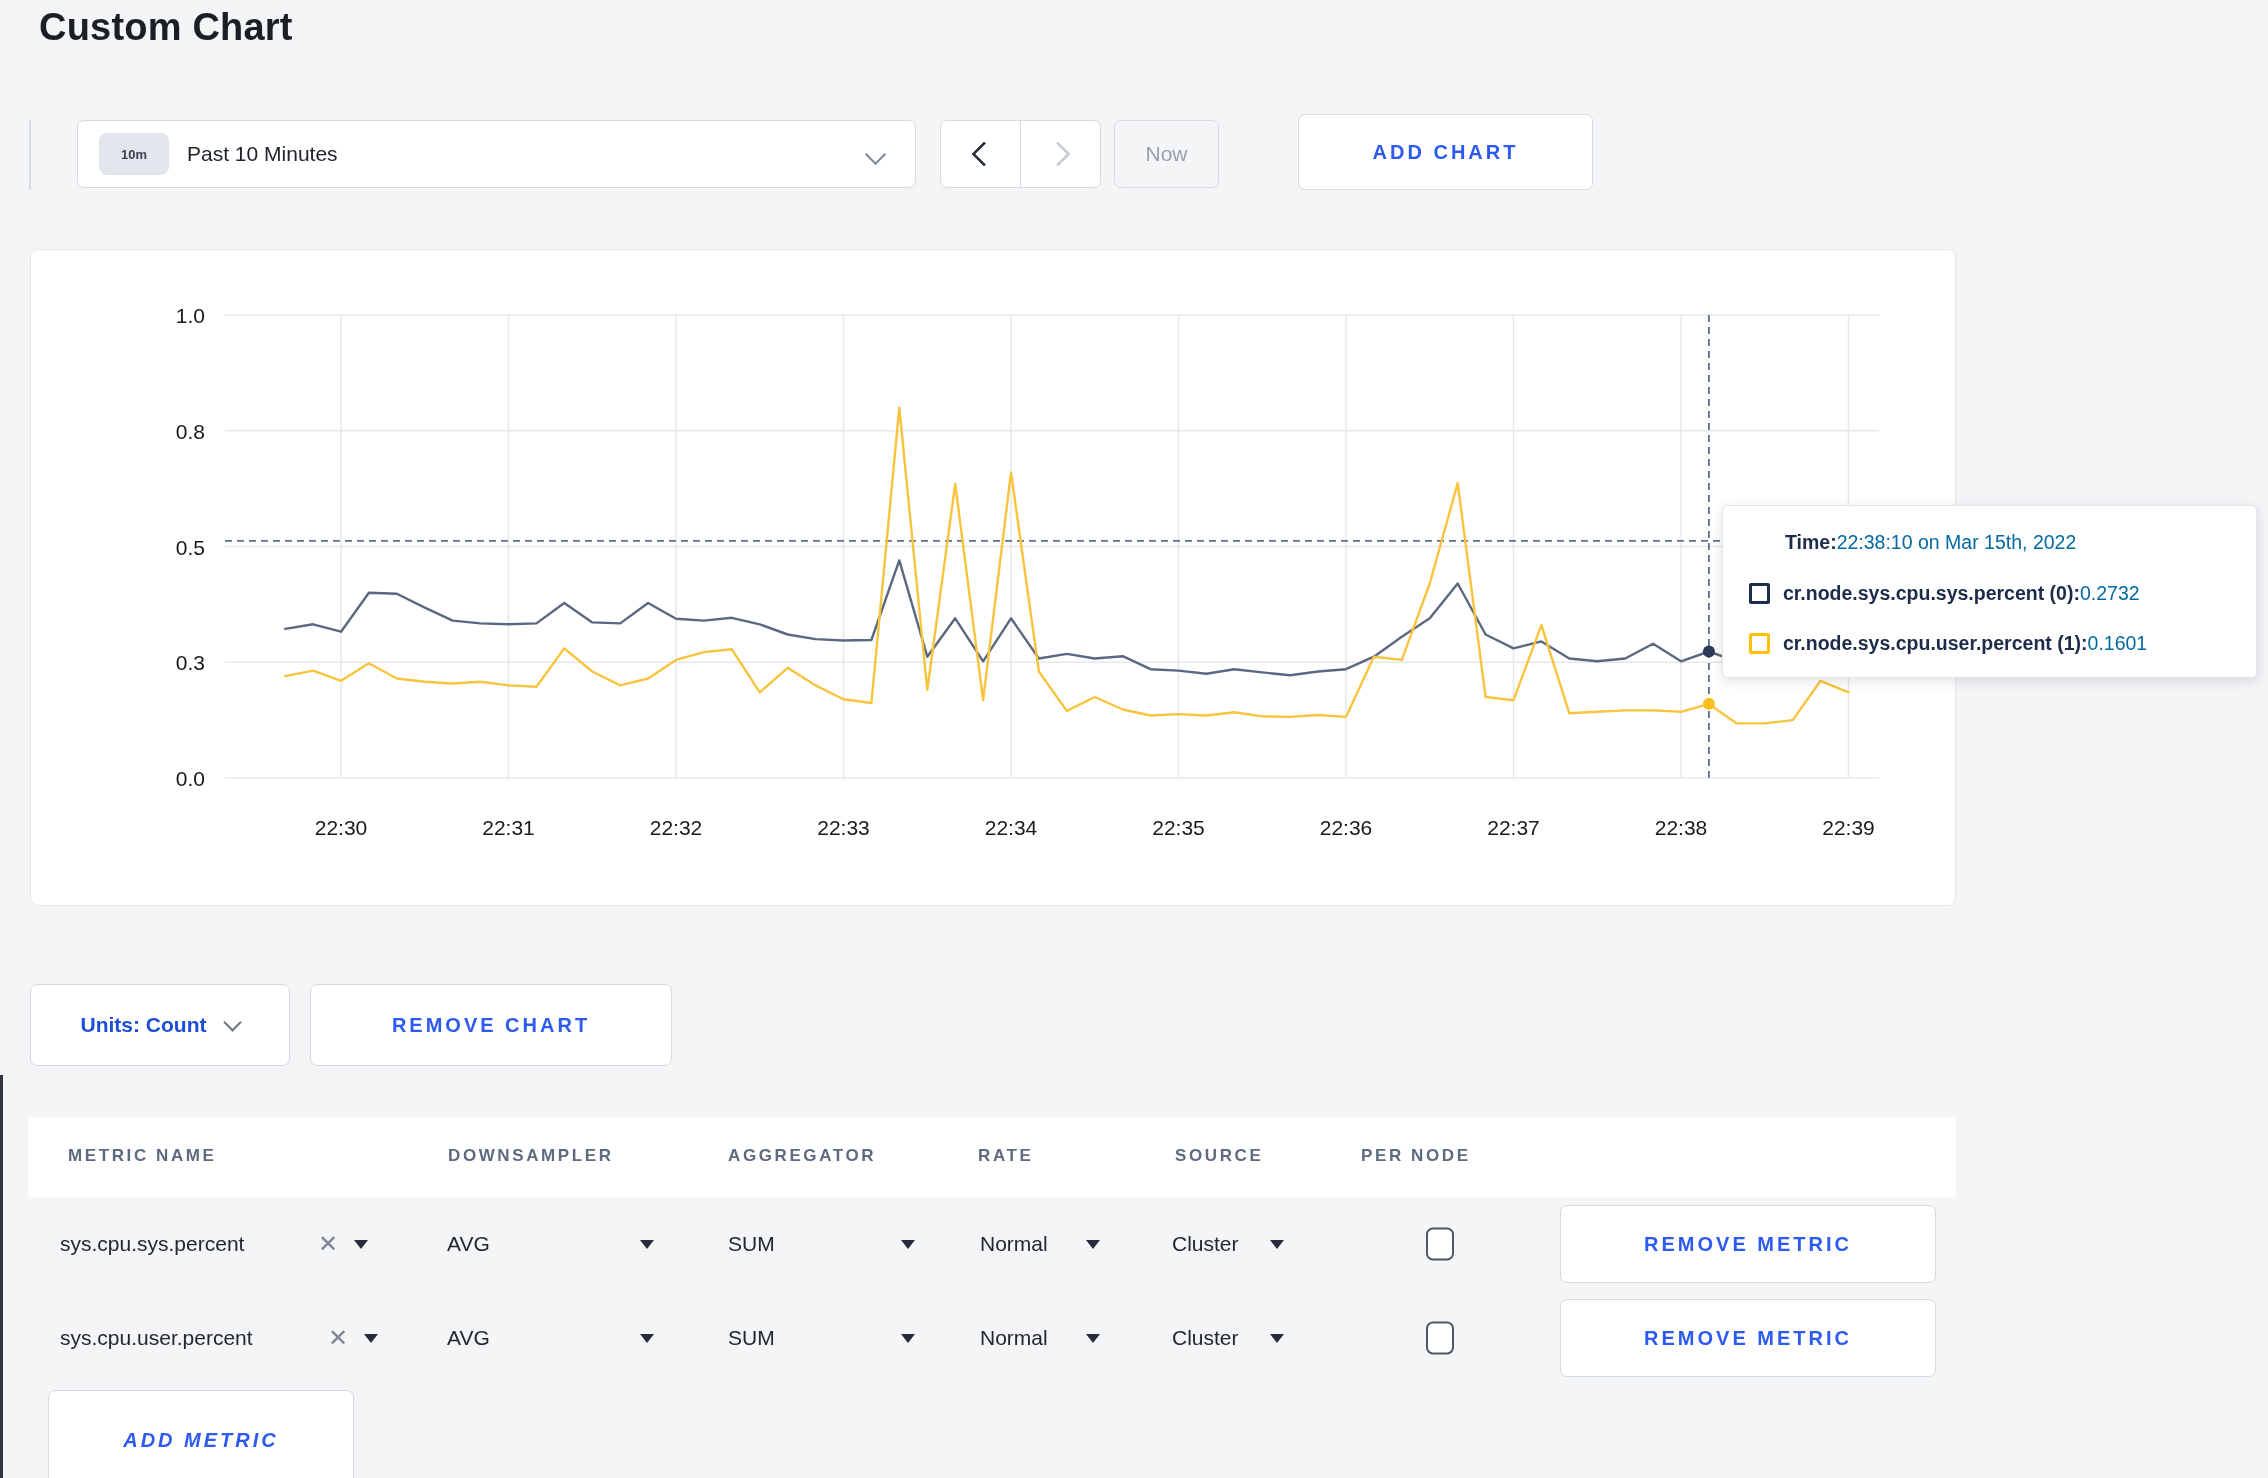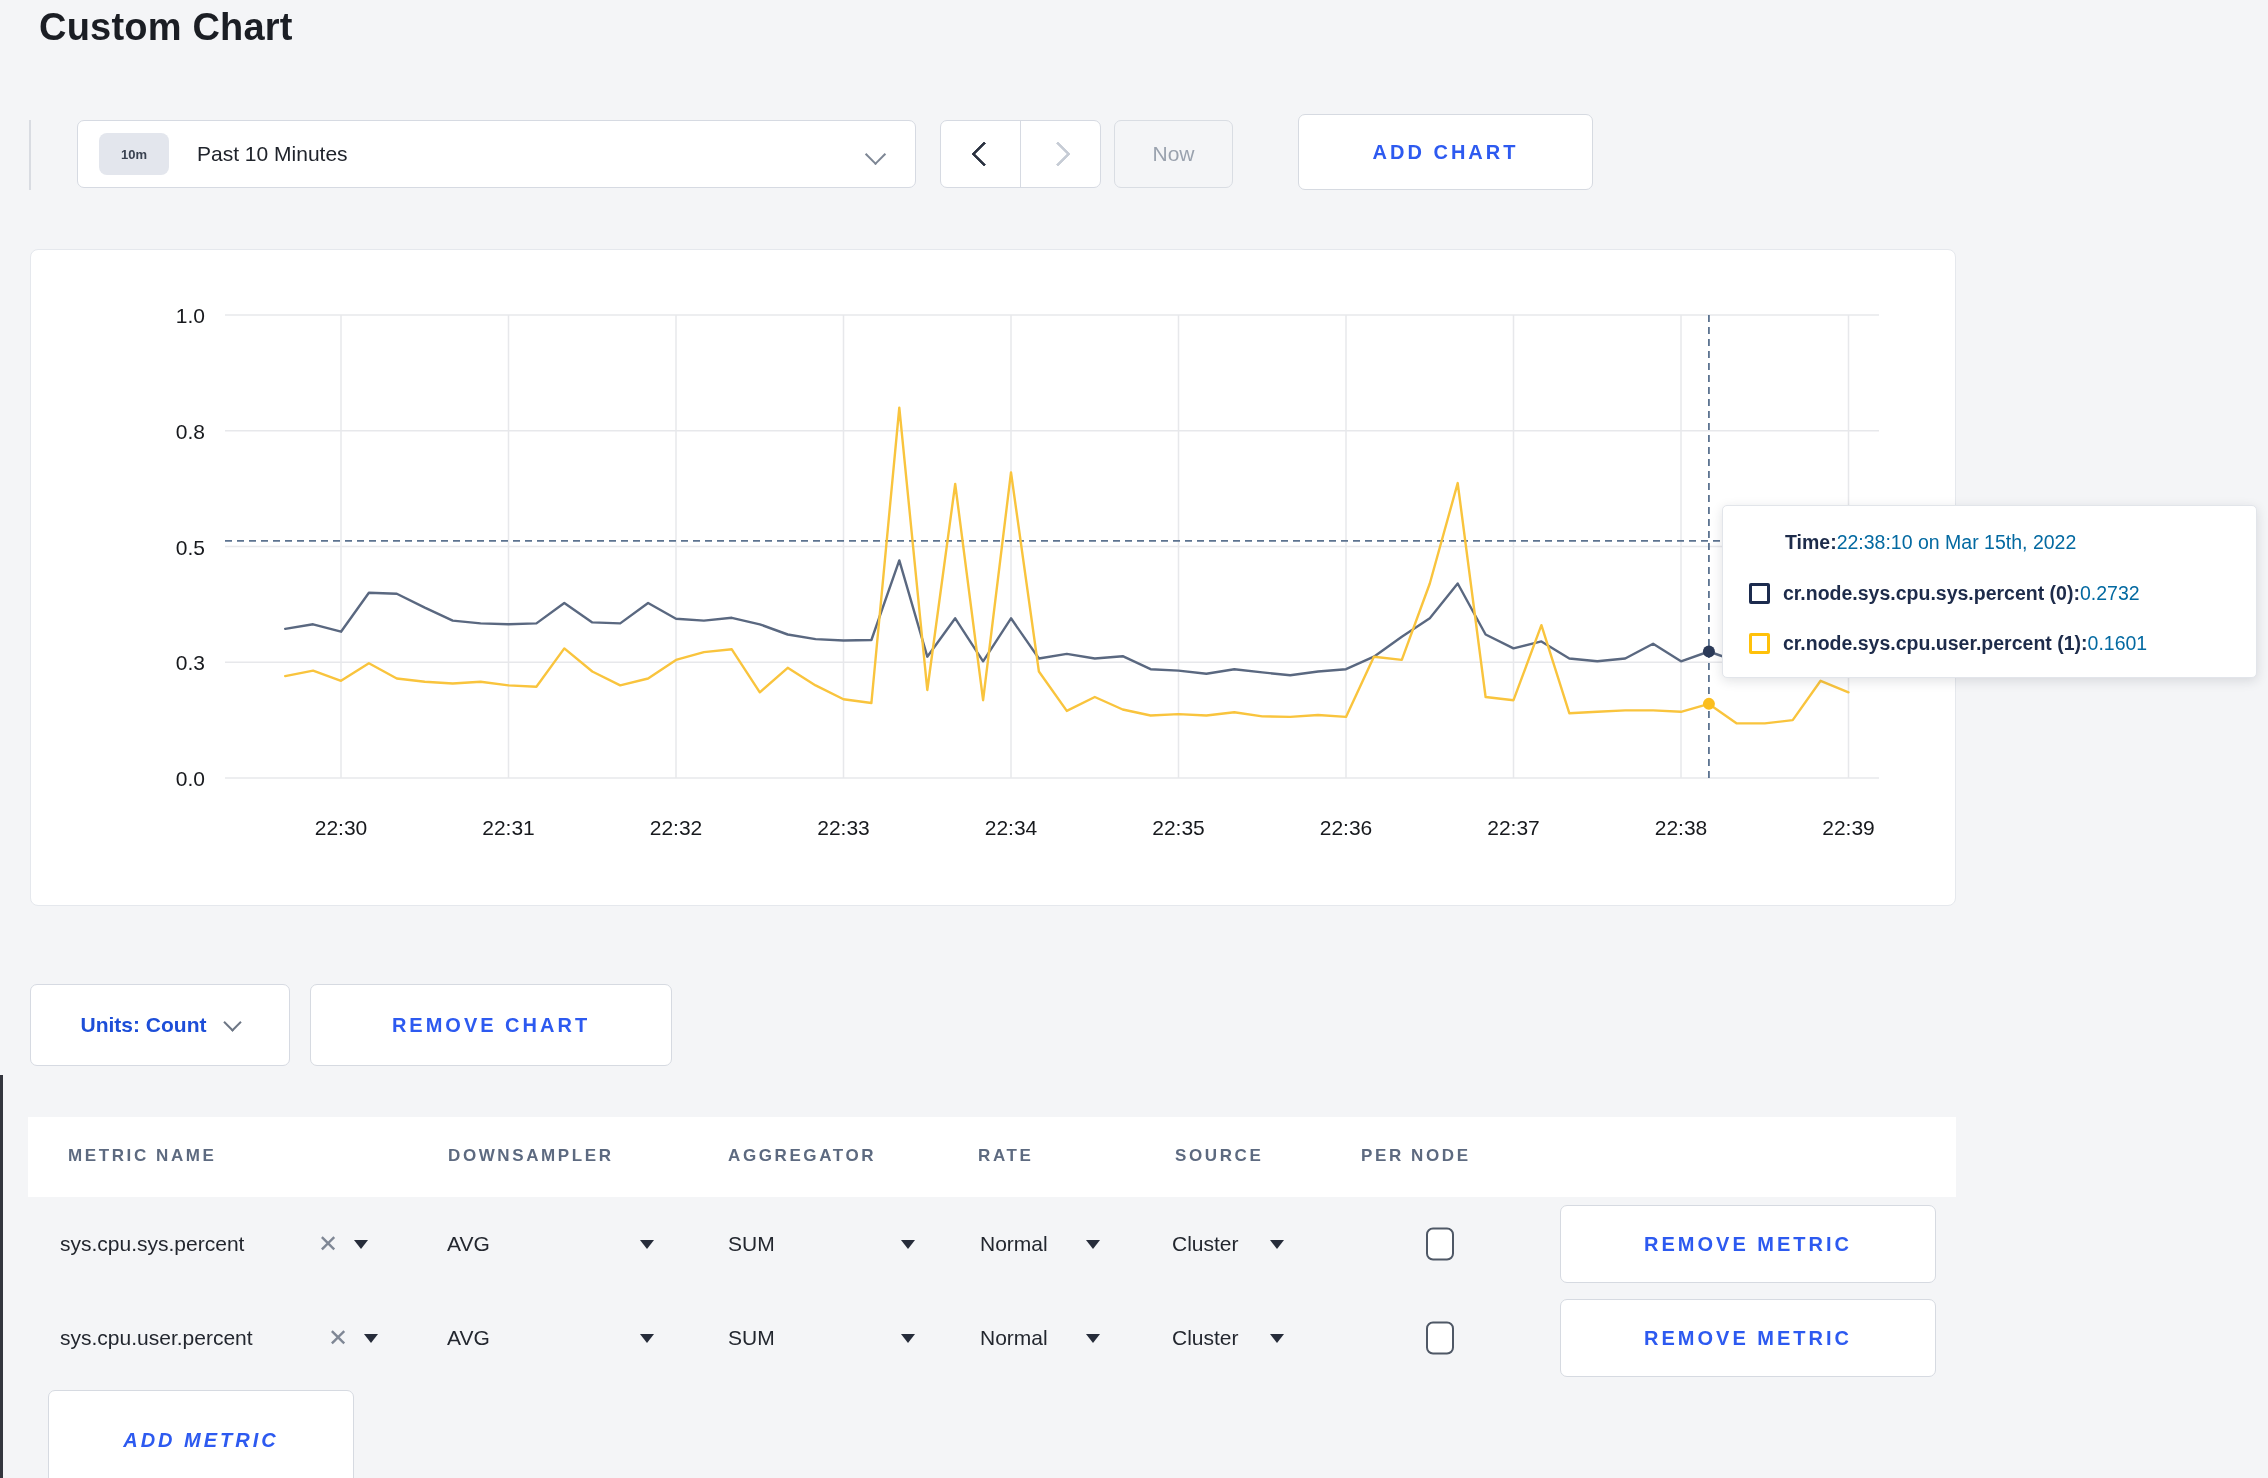--- a/index.html
+++ b/index.html
@@ -16,38 +16,38 @@
   .toolbar-divider{left:29px;top:120px;width:2px;height:70px;background:#d9dce2;}
 
   .time-select{
     left:77px;top:120px;width:839px;height:68px;background:#fff;border:1.5px solid #d6dae2;
     border-radius:7px;display:flex;align-items:center;box-sizing:border-box;cursor:pointer;
   }
   .time-badge{
     margin-left:21px;min-width:70px;height:42px;background:#e3e6ed;border-radius:8px;
     display:flex;align-items:center;justify-content:center;font-size:13px;font-weight:700;color:#3a4251;
   }
-  .time-label{margin-left:28px;font-size:21px;color:#20242c;}
+  .time-label{margin-left:18px;font-size:21px;color:#20242c;}
   .chev-down{
     position:absolute;right:32px;top:26px;width:13px;height:13px;
     border-style:solid;border-color:#7d8694;border-width:0 2.5px 2.5px 0;transform:rotate(45deg);
   }
 
   .nav-group{
     left:940px;top:120px;width:161px;height:68px;background:#fff;border:1.5px solid #d6dae2;
     border-radius:7px;box-sizing:border-box;display:flex;
   }
   .nav-cell{flex:1;display:flex;align-items:center;justify-content:center;cursor:pointer;}
   .nav-cell + .nav-cell{border-left:1.5px solid #d6dae2;}
   .chev{width:15px;height:15px;border-style:solid;border-radius:1px;}
   .chev.left{border-width:0 0 3.5px 3.5px;border-color:#2a3140;transform:rotate(45deg);margin-left:6px;}
   .chev.right{border-width:3.5px 3.5px 0 0;border-color:#c6ccd5;transform:rotate(45deg);margin-right:6px;}
 
   .now-btn{
-    left:1114px;top:120px;width:119px;height:68px;border:1.5px solid #d9dde3;border-radius:7px;
+    left:1114px;top:120px;width:105px;height:68px;border:1.5px solid #d9dde3;border-radius:7px;
     box-sizing:border-box;display:flex;align-items:center;justify-content:center;
     font-size:21px;color:#9aa2ae;cursor:default;background:transparent;
   }
 
   .btn-outline-blue{
     background:#fff;border:1.5px solid #d6dae1;border-radius:7px;box-sizing:border-box;
     display:flex;align-items:center;justify-content:center;
     font-size:20px;font-weight:600;letter-spacing:3px;color:#2d5af0;cursor:pointer;
   }
   .add-chart-btn{left:1298px;top:114px;width:295px;height:76px;}

